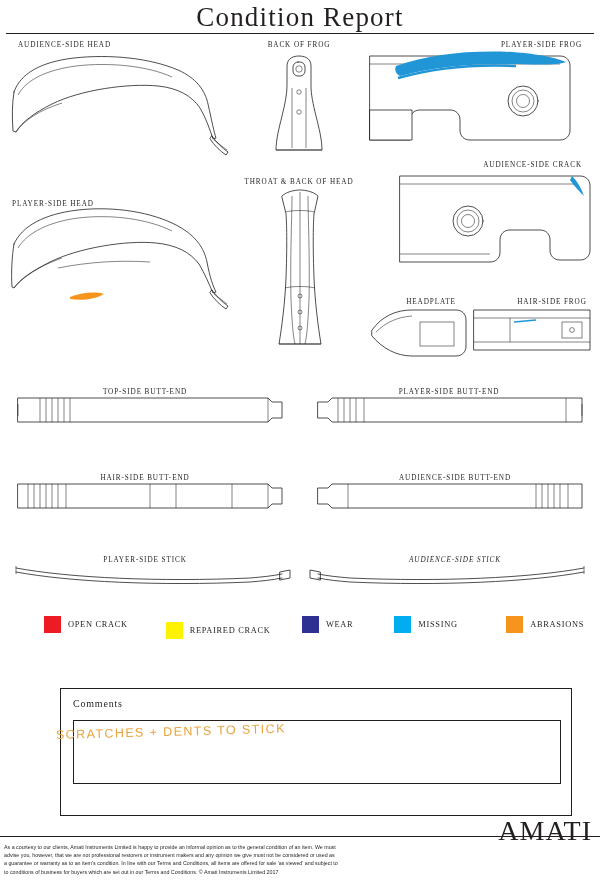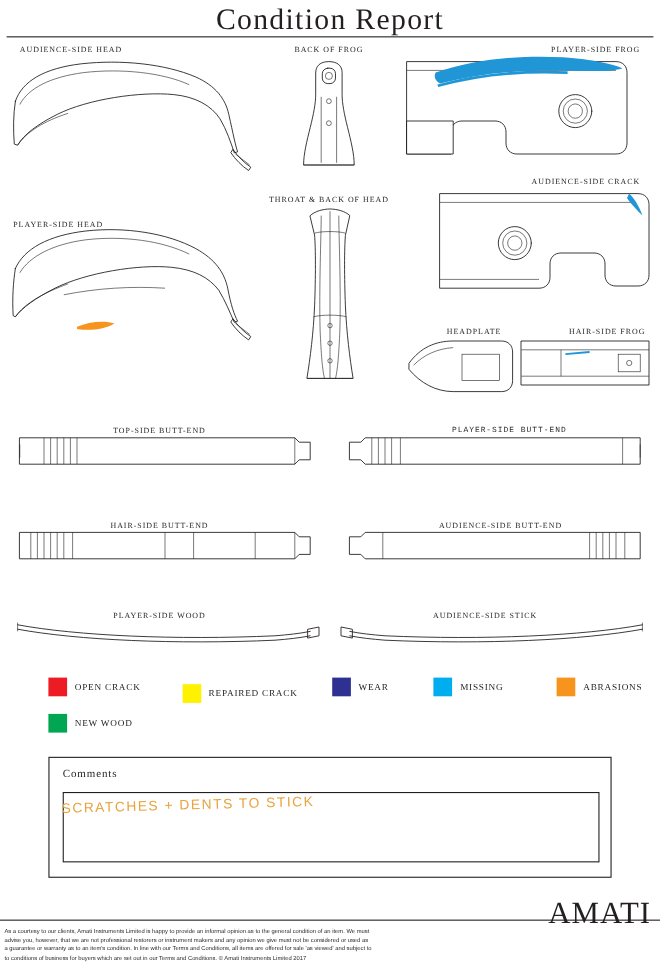--- a/index.html
+++ b/index.html
@@ -107,24 +107,24 @@
     font-family: "Liberation Serif", serif;
     font-size: 8.4px;
     letter-spacing: 0.7px;
     margin-left: 7px;
     color: #231f20;
     white-space: nowrap;
   }
   
   .comments-box {
     position: absolute;
-    left: 44px;
+    left: 60px;
     top: 688px;
     width: 512px;
-    height: 110px;
+    height: 128px;
     border: 0.8px solid #231f20;
     box-sizing: border-box;
   }
   .comments-title {
     position: absolute;
     left: 12px;
     top: 9px;
     font-family: "Liberation Serif", serif;
     font-size: 10px;
     letter-spacing: 0.8px;
@@ -192,25 +192,25 @@
   <div class="cap" style="left:18px; top:41px;text-align:center;">AUDIENCE-SIDE HEAD</div>
   <div class="cap center" style="left:299px; top:41px;">BACK OF FROG</div>
   <div class="cap right" style="left:430px; width:152px; top:41px;">PLAYER-SIDE FROG</div>
   <div class="cap right" style="left:430px; width:152px; top:161px;">AUDIENCE-SIDE CRACK</div>
   <div class="cap" style="left:12px; top:200px;">PLAYER-SIDE HEAD</div>
   <div class="cap center" style="left:299px; top:178px;">THROAT &amp; BACK OF HEAD</div>
   <div class="cap center" style="left:431px; top:298px;">HEADPLATE</div>
   <div class="cap center" style="left:552px; top:298px;">HAIR-SIDE FROG</div>
 
   <div class="cap center" style="left:145px; top:388px;">TOP-SIDE BUTT-END</div>
-  <div class="cap center" style="left:463px; top:388px;font-family:Liberation Mono, monospace;">PLAYER-SIDE BUTT-END</div>
+  <div class="cap center" style="left:449px; top:388px;">PLAYER-SIDE BUTT-END</div>
   <div class="cap center" style="left:145px; top:474px;">HAIR-SIDE BUTT-END</div>
   <div class="cap center" style="left:455px; top:474px;">AUDIENCE-SIDE BUTT-END</div>
-  <div class="cap center" style="left:145px; top:556px;">PLAYER-SIDE WOOD</div>
-  <div class="cap center" style="left:441px; top:556px;">AUDIENCE-SIDE STICK</div>
+  <div class="cap center" style="left:145px; top:556px;">PLAYER-SIDE STICK</div>
+  <div class="cap center" style="left:455px; top:556px;font-style:italic;">AUDIENCE-SIDE STICK</div>
 
   <svg class="draw" viewBox="0 0 600 880">
 
     <g>
       <path class="ln" d="M14,92 C20,74 40,62 74,58 C110,54 150,58 178,70 C196,78 205,90 208,104
                           C212,122 214,132 216,138 L213,139 C210,130 206,118 200,108
                           C192,96 178,88 158,86 C128,83 80,90 52,104 C34,113 22,122 16,132
                           L13,131 C12,118 12,104 14,92 Z"></path>
       <path class="ln-thin" d="M18,95 C26,80 46,70 76,66 C110,62 148,66 172,77"></path>
       <path class="ln-thin" d="M16,132 C24,120 40,110 62,103"></path>
@@ -370,26 +370,20 @@
       </div>
       <div class="legend-item" style="width:115px;">
         <span class="swatch" style="background:#00aeef;"></span>
         <span class="legend-label">MISSING</span>
       </div>
       <div class="legend-item">
         <span class="swatch" style="background:#f7941e;"></span>
         <span class="legend-label">ABRASIONS</span>
       </div>
     </div>
-    <div class="legend-row" style="margin-top:9px;">
-      <div class="legend-item">
-        <span class="swatch" style="background:#00a651;"></span>
-        <span class="legend-label">NEW WOOD</span>
-      </div>
-    </div>
   </div>
 
   <div class="comments-box">
     <div class="comments-title">Comments</div>
     <div class="comments-inner"></div>
   </div>
   <div class="handwriting">SCRATCHES + DENTS TO STICK</div>
 
   <div class="footer-rule"></div>
   <div class="footer-text">

